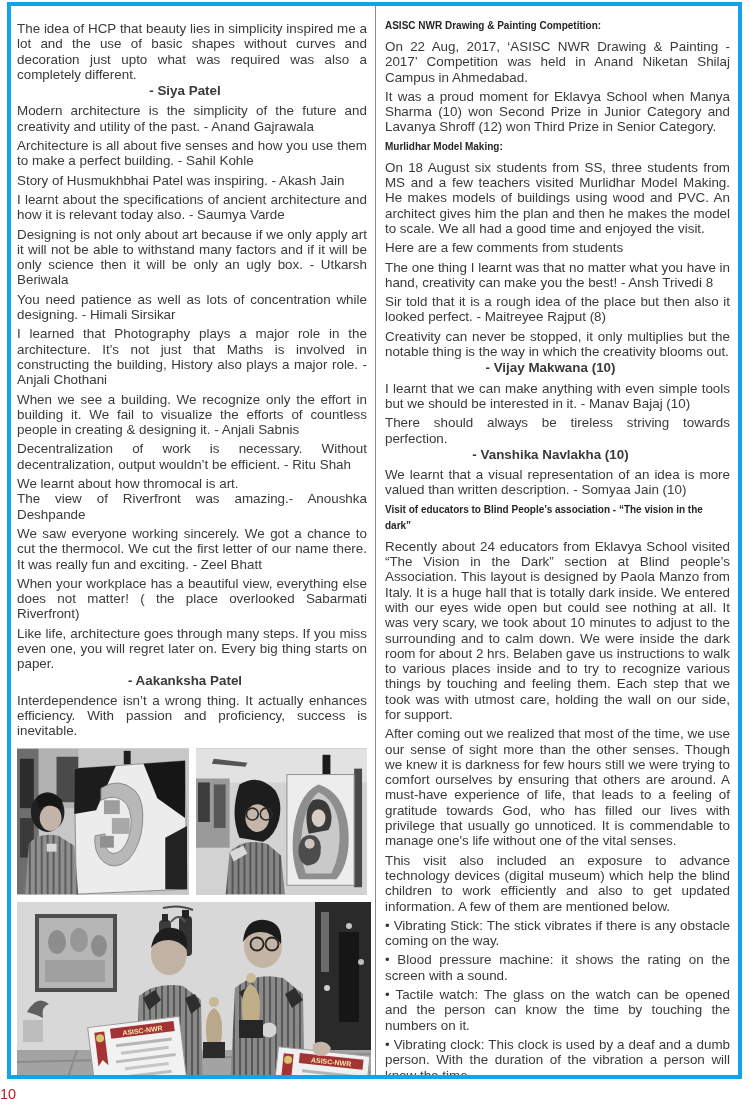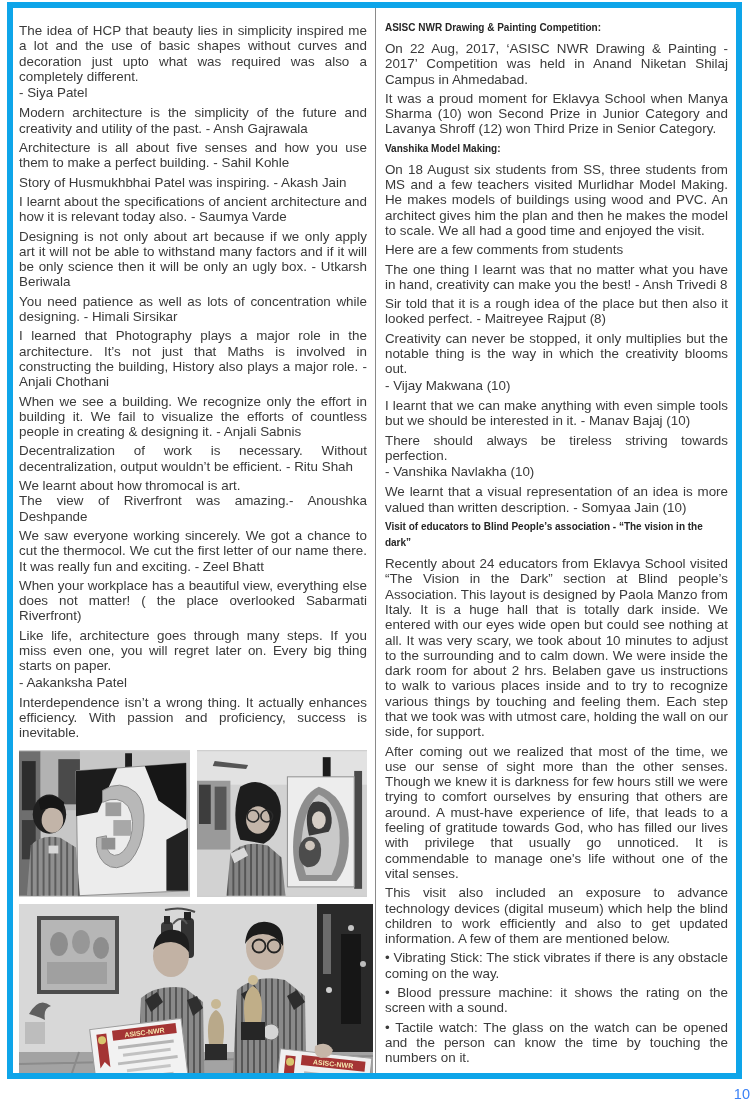--- a/index.html
+++ b/index.html
@@ -7,21 +7,21 @@
   body {
     font-family: "Liberation Sans", sans-serif;
     color: #3a3a3a;
     position: relative;
     overflow: hidden;
   }
   .page-frame {
     position: absolute;
     left: 7px; top: 2px;
     width: 735px; height: 1077px;
-    border: 6px solid #0ea5e9;
+    border: 4px solid #0ea5e9;
     display: flex;
     background: #fff;
   }
   .col {
     overflow: hidden;
     font-size: 13.4px;
     line-height: 15.3px;
   }
   .col-left {
     width: 368px;
@@ -31,24 +31,25 @@
     width: 367px;
     border-left: 1px solid #8a8a8a;
     padding: 8px 8px 6px 9px;
   }
   p.quote, p.para, p.bullet {
     text-align: justify;
     margin-bottom: 4px;
   }
   p.pre-line { white-space: pre-line; }
   p.attr-line {
-    text-align: left;
+    text-align: center;
     margin-top: -3px;
     margin-bottom: 5px;
     padding-right: 14px;
+    font-weight: bold;
   }
   h3.heading {
     font-size: 10px;
     font-weight: bold;
     color: #262626;
     margin: 4px 0 5px 0;
     line-height: 16px;
   }
   .gap-above { margin-top: 0; }
   .tight { margin-bottom: 2px; }
@@ -56,34 +57,34 @@
     display: flex;
     gap: 7px;
     margin-top: 9px;
   }
   .photo { display: block; background: #cfcfcf; }
   .photo-large { margin-top: 7px; display: block; }
   .page-number {
     position: absolute;
     left: 0; right: 0;
     top: 1086px;
-    text-align: right;
+    text-align: left;
     font-size: 14.5px;
-    color: #3b82f6;
+    color: #b91c1c;
   }
 </style>
 </head>
 <body>
 
 <div class="page-frame">
 
   <div class="col col-left">
     <p class="quote">The idea of HCP that beauty lies in simplicity inspired me a lot and the use of basic shapes without curves and decoration just upto what was required was also a completely different.</p>
     <p class="attr-line">-  Siya Patel</p>
-    <p class="quote">Modern architecture is the simplicity of the future and creativity and utility of the past.  -  Ansh Gajrawala</p>
+    <p class="quote">Modern architecture is the simplicity of the future and creativity and utility of the past.  -  Anand Gajrawala</p>
     <p class="quote">Architecture is all about five senses and how you use them to make a perfect building.  -  Sahil Kohle</p>
     <p class="quote">Story of Husmukhbhai Patel was inspiring.  -  Akash Jain</p>
     <p class="quote tight">I learnt about the specifications of ancient architecture and how it is relevant today also.  -  Saumya Varde</p>
     <p class="quote">Designing is not only about art because if we only apply art it will not be able to withstand many factors and if it will be only science then it will be only an ugly box. -  Utkarsh Beriwala</p>
     <p class="quote">You need patience as well as lots of concentration while designing.  -  Himali Sirsikar</p>
     <p class="quote">I learned that Photography plays a major role in the architecture. It’s not just that Maths is involved in constructing the building, History also plays a major role.  -   Anjali Chothani</p>
     <p class="quote">When we see a building. We recognize only the effort in building it. We fail to visualize the efforts of countless people in creating &amp; designing it.  -   Anjali Sabnis</p>
     <p class="quote">Decentralization of work is necessary. Without decentralization,  output wouldn’t be efficient.  -  Ritu Shah</p>
     <p class="quote pre-line">We learnt about how thromocal is art.
 The view of Riverfront was amazing.- Anoushka Deshpande</p>
@@ -247,21 +248,21 @@
       </g>
 
       <path d="M296 142 q12 -6 18 4 q-2 8 -12 8 q-8 -2 -6 -12 z" fill="#c6b6a8"></path>
     </svg>
   </div>
 
   <div class="col col-right">
     <h3 class="heading">ASISC NWR Drawing &amp; Painting Competition:</h3>
     <p class="para">On 22 Aug, 2017, ‘ASISC NWR Drawing &amp; Painting - 2017’ Competition was held in Anand Niketan Shilaj Campus in Ahmedabad.</p>
     <p class="para">It was a proud moment for Eklavya School when Manya Sharma (10) won Second Prize in Junior Category and Lavanya Shroff (12) won Third Prize in Senior Category.</p>
-    <h3 class="heading">Vanshika Model Making:</h3>
+    <h3 class="heading">Murlidhar Model Making:</h3>
     <p class="para">On 18 August six students from SS, three students from MS and a few teachers visited Murlidhar Model Making. He makes models of buildings using wood and PVC. An architect gives him the plan and then he makes the model to scale. We all had a good time and enjoyed the visit.</p>
     <p class="para">Here are a few comments from students</p>
     <p class="para">The one thing I learnt was that no matter what you have in hand, creativity can make you the best! - Ansh Trivedi  8</p>
     <p class="para">Sir told that it is a rough idea of the place but then also it looked perfect.  - Maitreyee Rajput  (8)</p>
     <p class="para">Creativity can never be stopped, it only multiplies but the notable thing is the way in which the creativity blooms out.</p>
     <p class="attr-line">- Vijay Makwana (10)</p>
     <p class="para">I learnt that we can make anything with even simple tools but we should be interested in it. - Manav Bajaj (10)</p>
     <p class="para gap-above">There should always be tireless striving towards perfection.</p>
     <p class="attr-line">-   Vanshika Navlakha (10)</p>
     <p class="para">We learnt that a visual representation of an idea is more valued than written description.  -  Somyaa Jain (10)</p>

